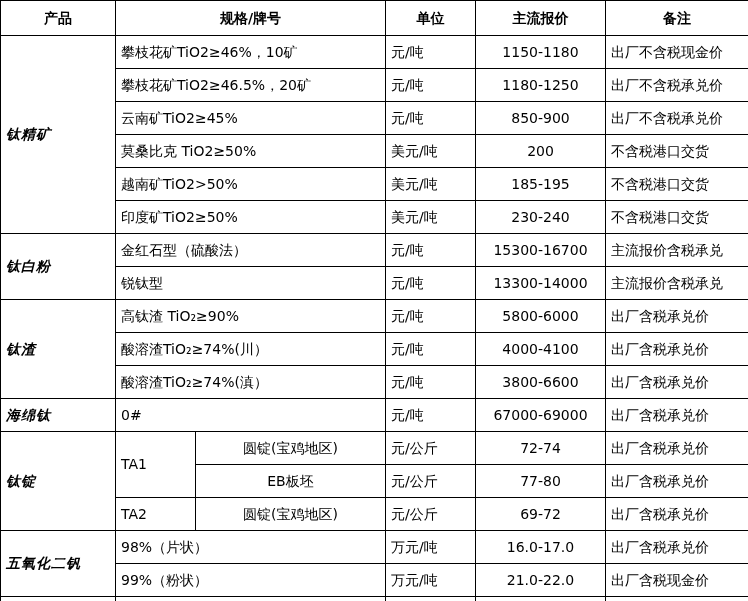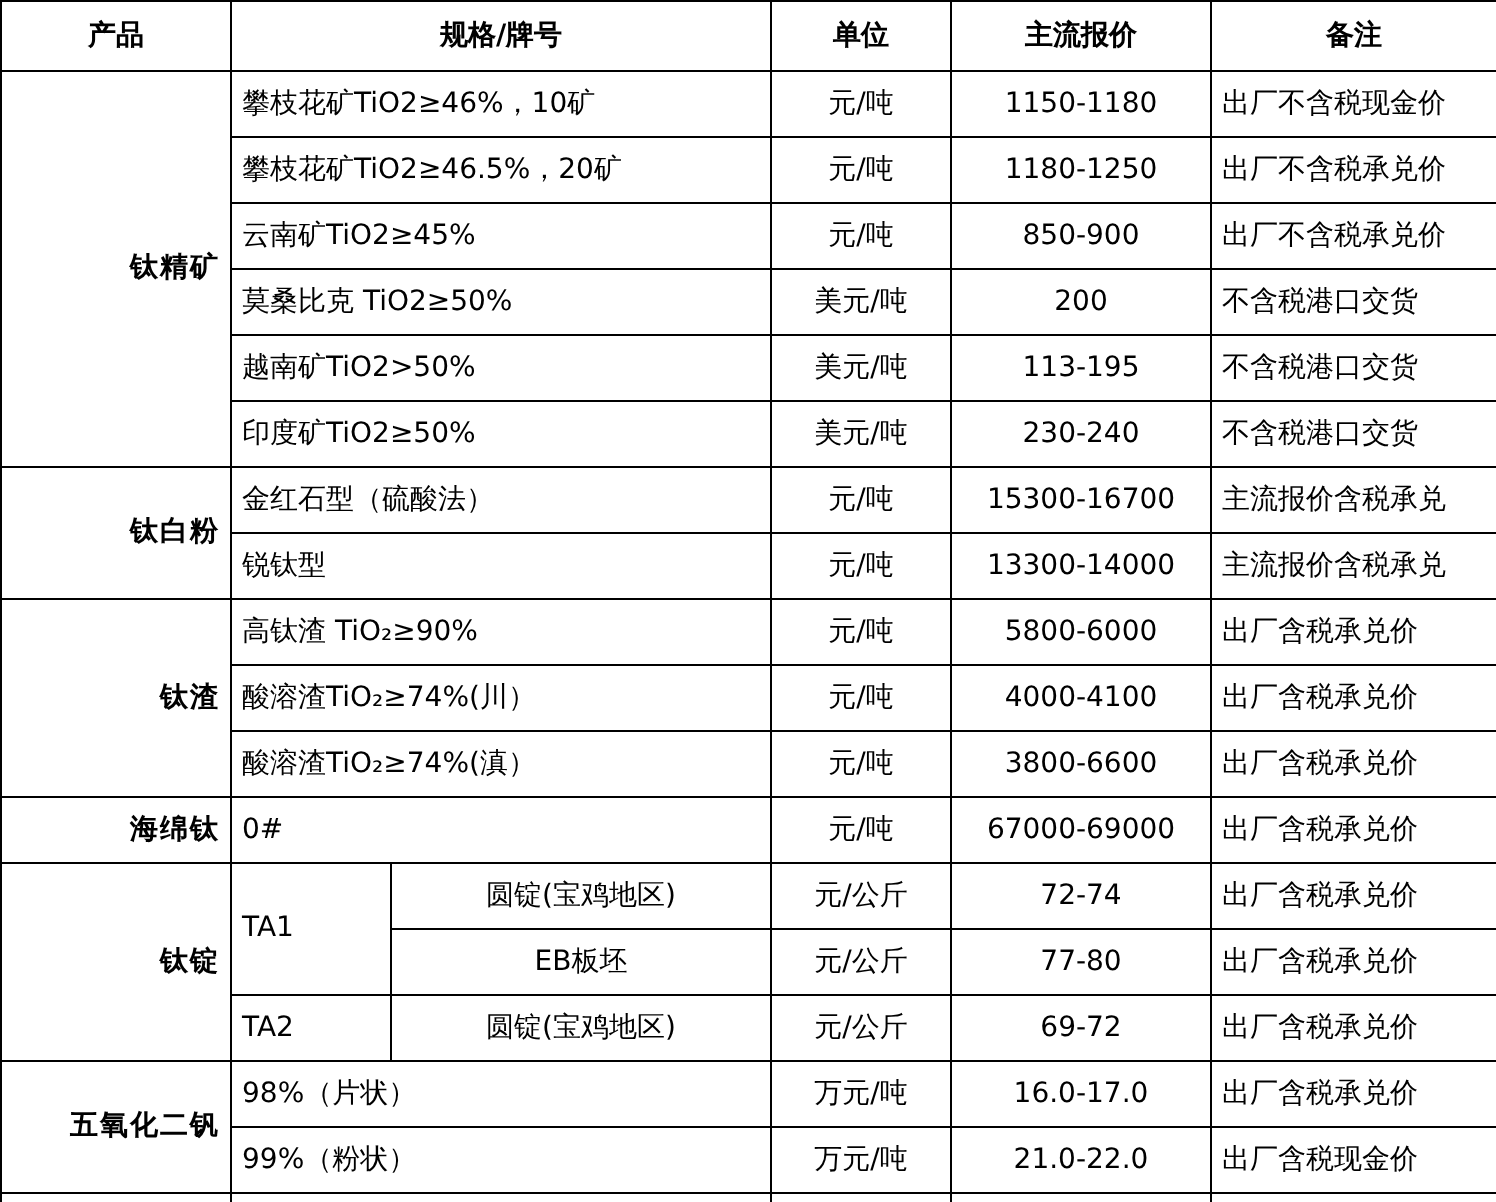--- a/index.html
+++ b/index.html
@@ -40,35 +40,35 @@
   col.c-price   { width: 130px; }
   col.c-remark  { width: 143px; }
 
   .hdr td {
     text-align: center;
     font-weight: bold;
     font-size: 15px;
     height: 30px;
   }
   .product-cell {
-    text-align: right;
+    text-align: left;
     font-weight: bold;
     font-size: 15px;
     letter-spacing: 1px;
+    font-style: italic;
   }
   .spec-cell {
     text-align: left;
     padding-left: 6px;
     margin-left: 35px;
   }
   .spec-cell.centered {
     text-align: center;
   }
   .unit-cell {
-    text-align: center;
   }
   .price-cell {
     text-align: center;
     padding-left: 6px;
   }
   .remark-cell {
     text-align: left;
   }
   tr.data-row td {
     height: 28px;
@@ -117,21 +117,21 @@
       </tr>
       <tr class="data-row">
         <td class="spec-cell" colspan="2">莫桑比克 TiO2≥50%</td>
         <td class="unit-cell">美元/吨</td>
         <td class="price-cell">200</td>
         <td class="remark-cell">不含税港口交货</td>
       </tr>
       <tr class="data-row">
         <td class="spec-cell" colspan="2">越南矿TiO2&gt;50%</td>
         <td class="unit-cell">美元/吨</td>
-        <td class="price-cell">113-195</td>
+        <td class="price-cell">185-195</td>
         <td class="remark-cell">不含税港口交货</td>
       </tr>
       <tr class="data-row">
         <td class="spec-cell" colspan="2">印度矿TiO2≥50%</td>
         <td class="unit-cell">美元/吨</td>
         <td class="price-cell">230-240</td>
         <td class="remark-cell">不含税港口交货</td>
       </tr>
 
       <tr class="data-row">

